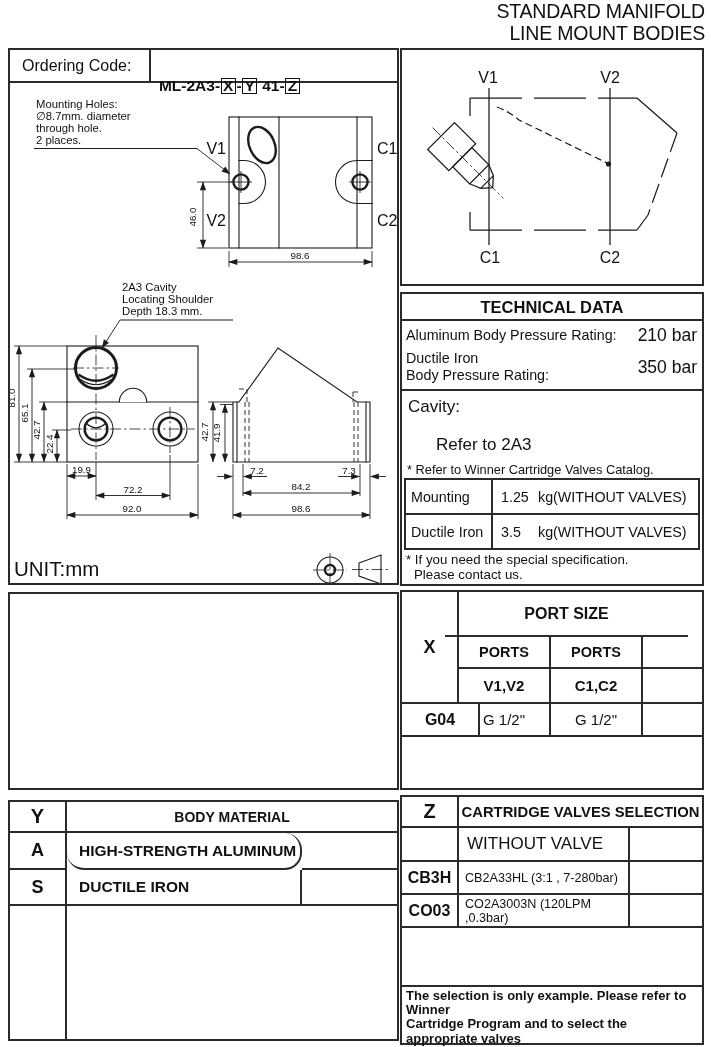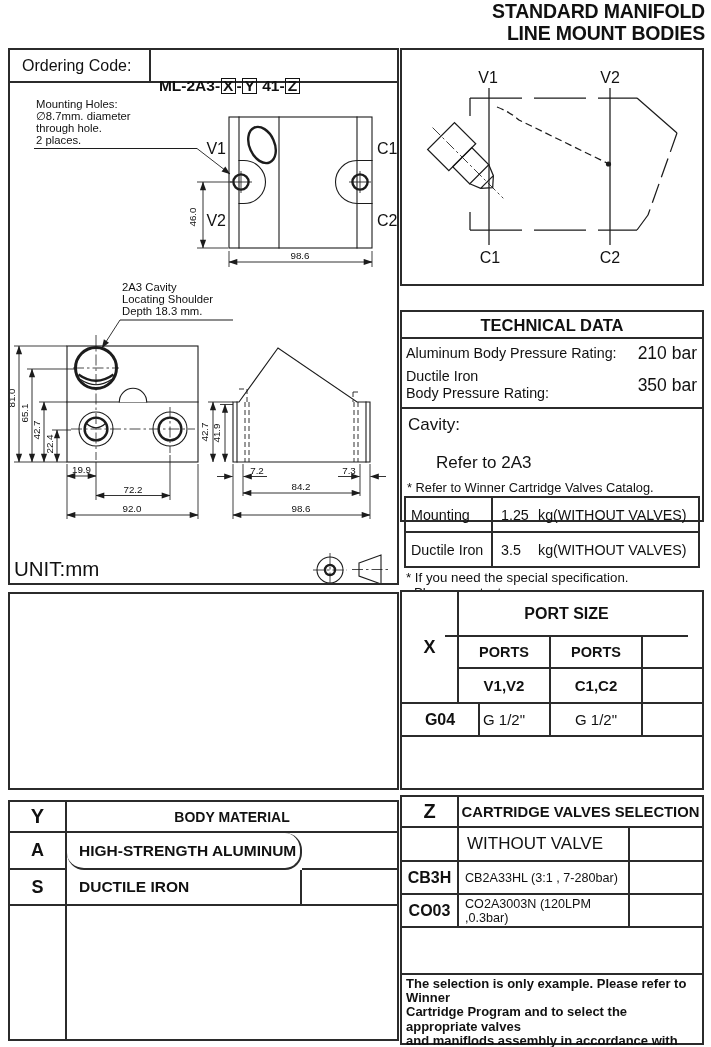--- a/index.html
+++ b/index.html
@@ -1,33 +1,33 @@
 <!DOCTYPE html>
 <html><head>
 <meta charset="utf-8">
 <style>
   html,body{margin:0;padding:0;background:#fff;}
   .page{position:relative;width:711px;height:1047px;background:#fff;overflow:hidden;
         font-family:"Liberation Sans",sans-serif;color:#111;}
   .box{position:absolute;border:2px solid #2b2b2b;background:#fff;box-sizing:border-box;}
-  .titles{position:absolute;top:1px;right:6px;text-align:right;font-weight:bold;
+  .titles{position:absolute;top:1px;right:6px;text-align:right;font-weight:normal;
           font-size:19.5px;line-height:21.5px;letter-spacing:-0.2px;}
   
   #box-drawings{left:8px;top:48px;width:391px;height:537px;}
   .ord-row{position:absolute;left:0;top:0;right:0;height:31px;border-bottom:2px solid #2b2b2b;display:flex;}
   .ord-label{width:141px;border-right:2px solid #2b2b2b;display:flex;align-items:center;
              padding-left:12px;font-size:16px;box-sizing:border-box;}
   .ord-code{width:159px;border-right:2px solid #2b2b2b;display:flex;align-items:center;justify-content:center;
             font-weight:bold;font-size:15.5px;white-space:pre;box-sizing:border-box;margin-top:36px;}
   .kbox{display:inline-block;border:1.5px solid #111;padding:0 1.5px;margin:0 0.5px;line-height:14px;}
   .drawsvg{position:absolute;left:0;top:36px;}
   
   #box-schematic{left:400px;top:48px;width:304px;height:238px;}
   
-  #box-tech{left:400px;top:310px;width:304px;height:212px;}
+  #box-tech{left:400px;top:292px;width:304px;height:294px;}
   .td-title{position:absolute;left:0;right:0;top:0;height:25px;border-bottom:2px solid #2b2b2b;
             text-align:center;font-weight:bold;font-size:16.5px;line-height:26px;}
   .td-r1{position:absolute;left:4px;right:5px;top:31px;display:flex;justify-content:space-between;align-items:center;}
   .td-r2{position:absolute;left:4px;right:5px;top:52px;height:42px;display:flex;justify-content:space-between;align-items:center;}
   .td-lbl{font-size:14.3px;line-height:17px;}
   .td-val{font-size:17.5px;}
   .td-rule{position:absolute;left:0;right:0;top:95px;border-top:2px solid #2b2b2b;}
   .td-cavity{position:absolute;left:6px;top:103px;font-size:17px;}
   .td-refer{position:absolute;left:34px;top:141px;font-size:17px;}
   .td-catnote{position:absolute;left:5px;top:168px;font-size:12.8px;}
@@ -42,21 +42,21 @@
   .td-foot .l2{padding-left:8px;}
   
   #box-mid-left{left:8px;top:592px;width:391px;height:198px;}
   #box-portsize{left:400px;top:590px;width:304px;height:200px;}
   .cell{position:absolute;box-sizing:border-box;display:flex;align-items:center;justify-content:center;}
   .br{border-right:2px solid #2b2b2b;} .bb{border-bottom:2px solid #2b2b2b;}
   .left-pad{justify-content:flex-start;}
   
   #box-bodymat{left:8px;top:800px;width:391px;height:241px;}
   #box-cartridge{left:400px;top:795px;width:304px;height:250px;}
-  .cv-note{position:absolute;left:0;right:0;bottom:0;height:70px;border-top:2px solid #2b2b2b;
+  .cv-note{position:absolute;left:0;right:0;bottom:0;height:58px;border-top:2px solid #2b2b2b;
            font-size:13px;font-weight:600;line-height:14.2px;padding:2px 2px 0 4px;box-sizing:border-box;}
   
   .s1{stroke:#1c1c1c;stroke-width:1.1;fill:none;stroke-linecap:square;}
   .s2{stroke:#1c1c1c;stroke-width:2.4;fill:none;}
   .s3{stroke:#1c1c1c;stroke-width:3;fill:none;}
   .ext{stroke:#1c1c1c;stroke-width:0.85;fill:none;}
   .ul{stroke:#1c1c1c;stroke-width:1.1;fill:none;}
   .dimln{stroke:#1c1c1c;stroke-width:0.9;fill:none;marker-start:url(#ar);marker-end:url(#ar);}
   .dimend{stroke:#1c1c1c;stroke-width:0.9;fill:none;marker-end:url(#ar);}
   .cl{stroke:#1c1c1c;stroke-width:0.8;fill:none;stroke-dasharray:11 3 2.5 3;}

